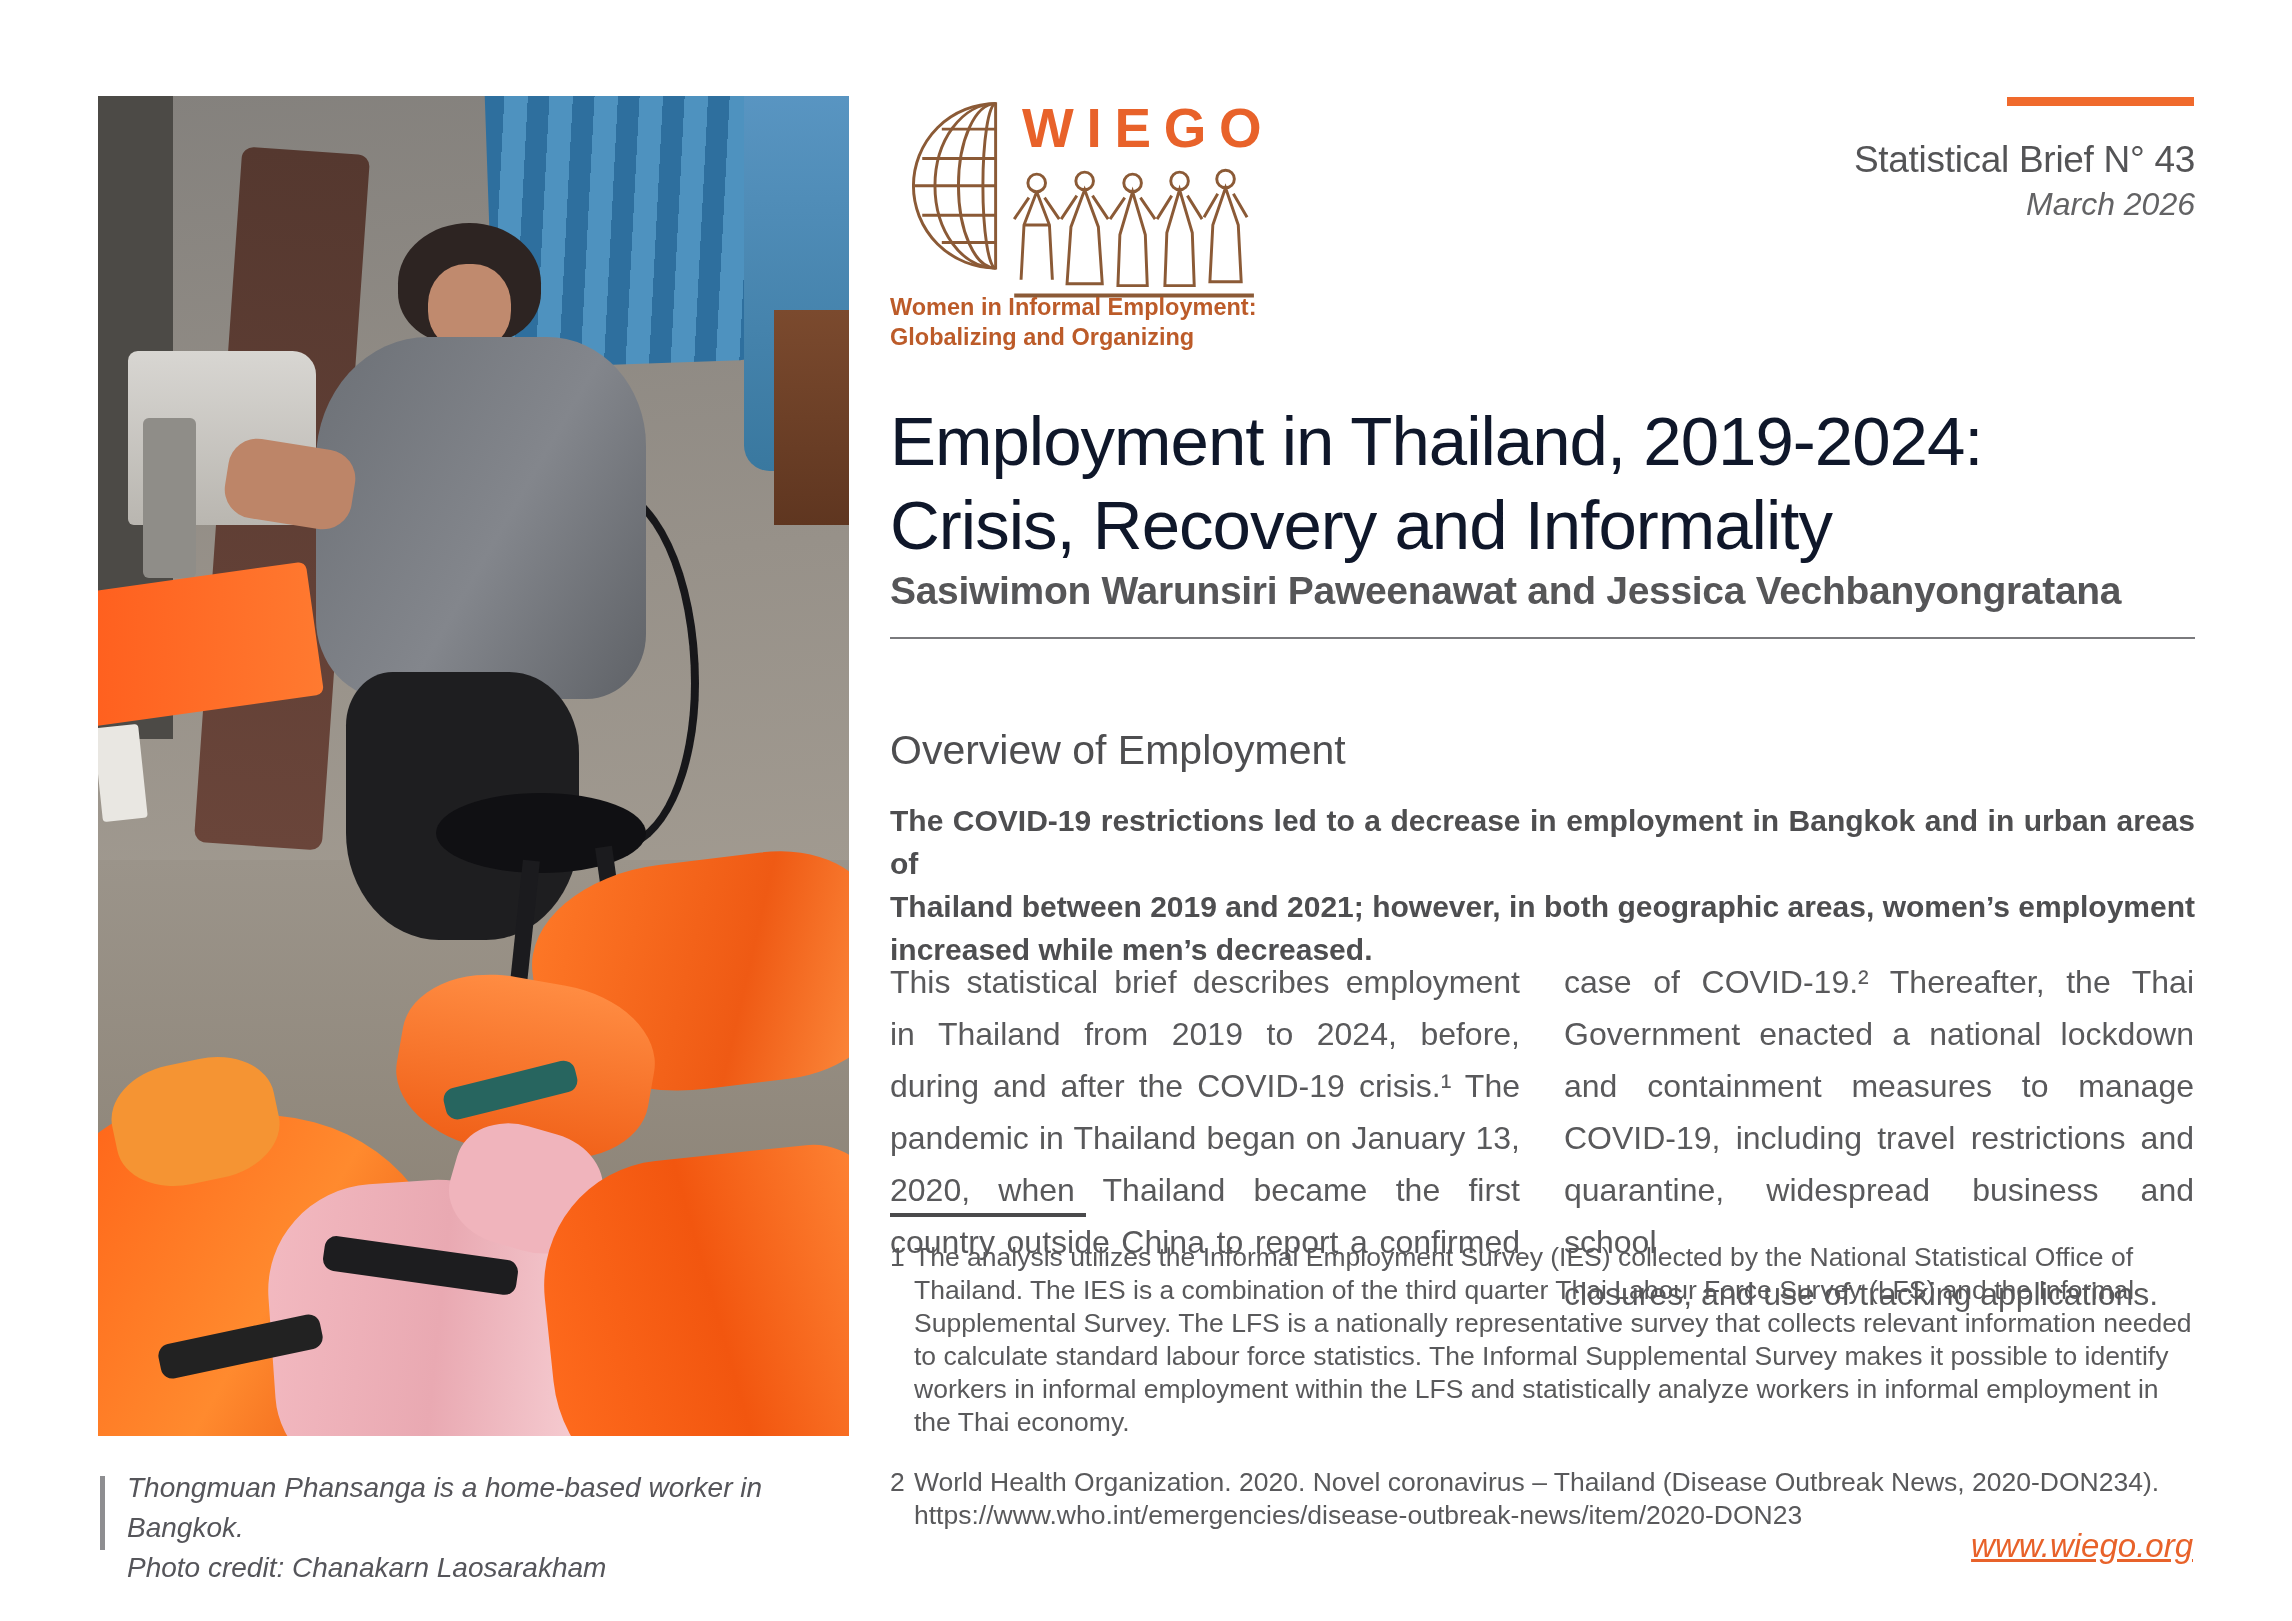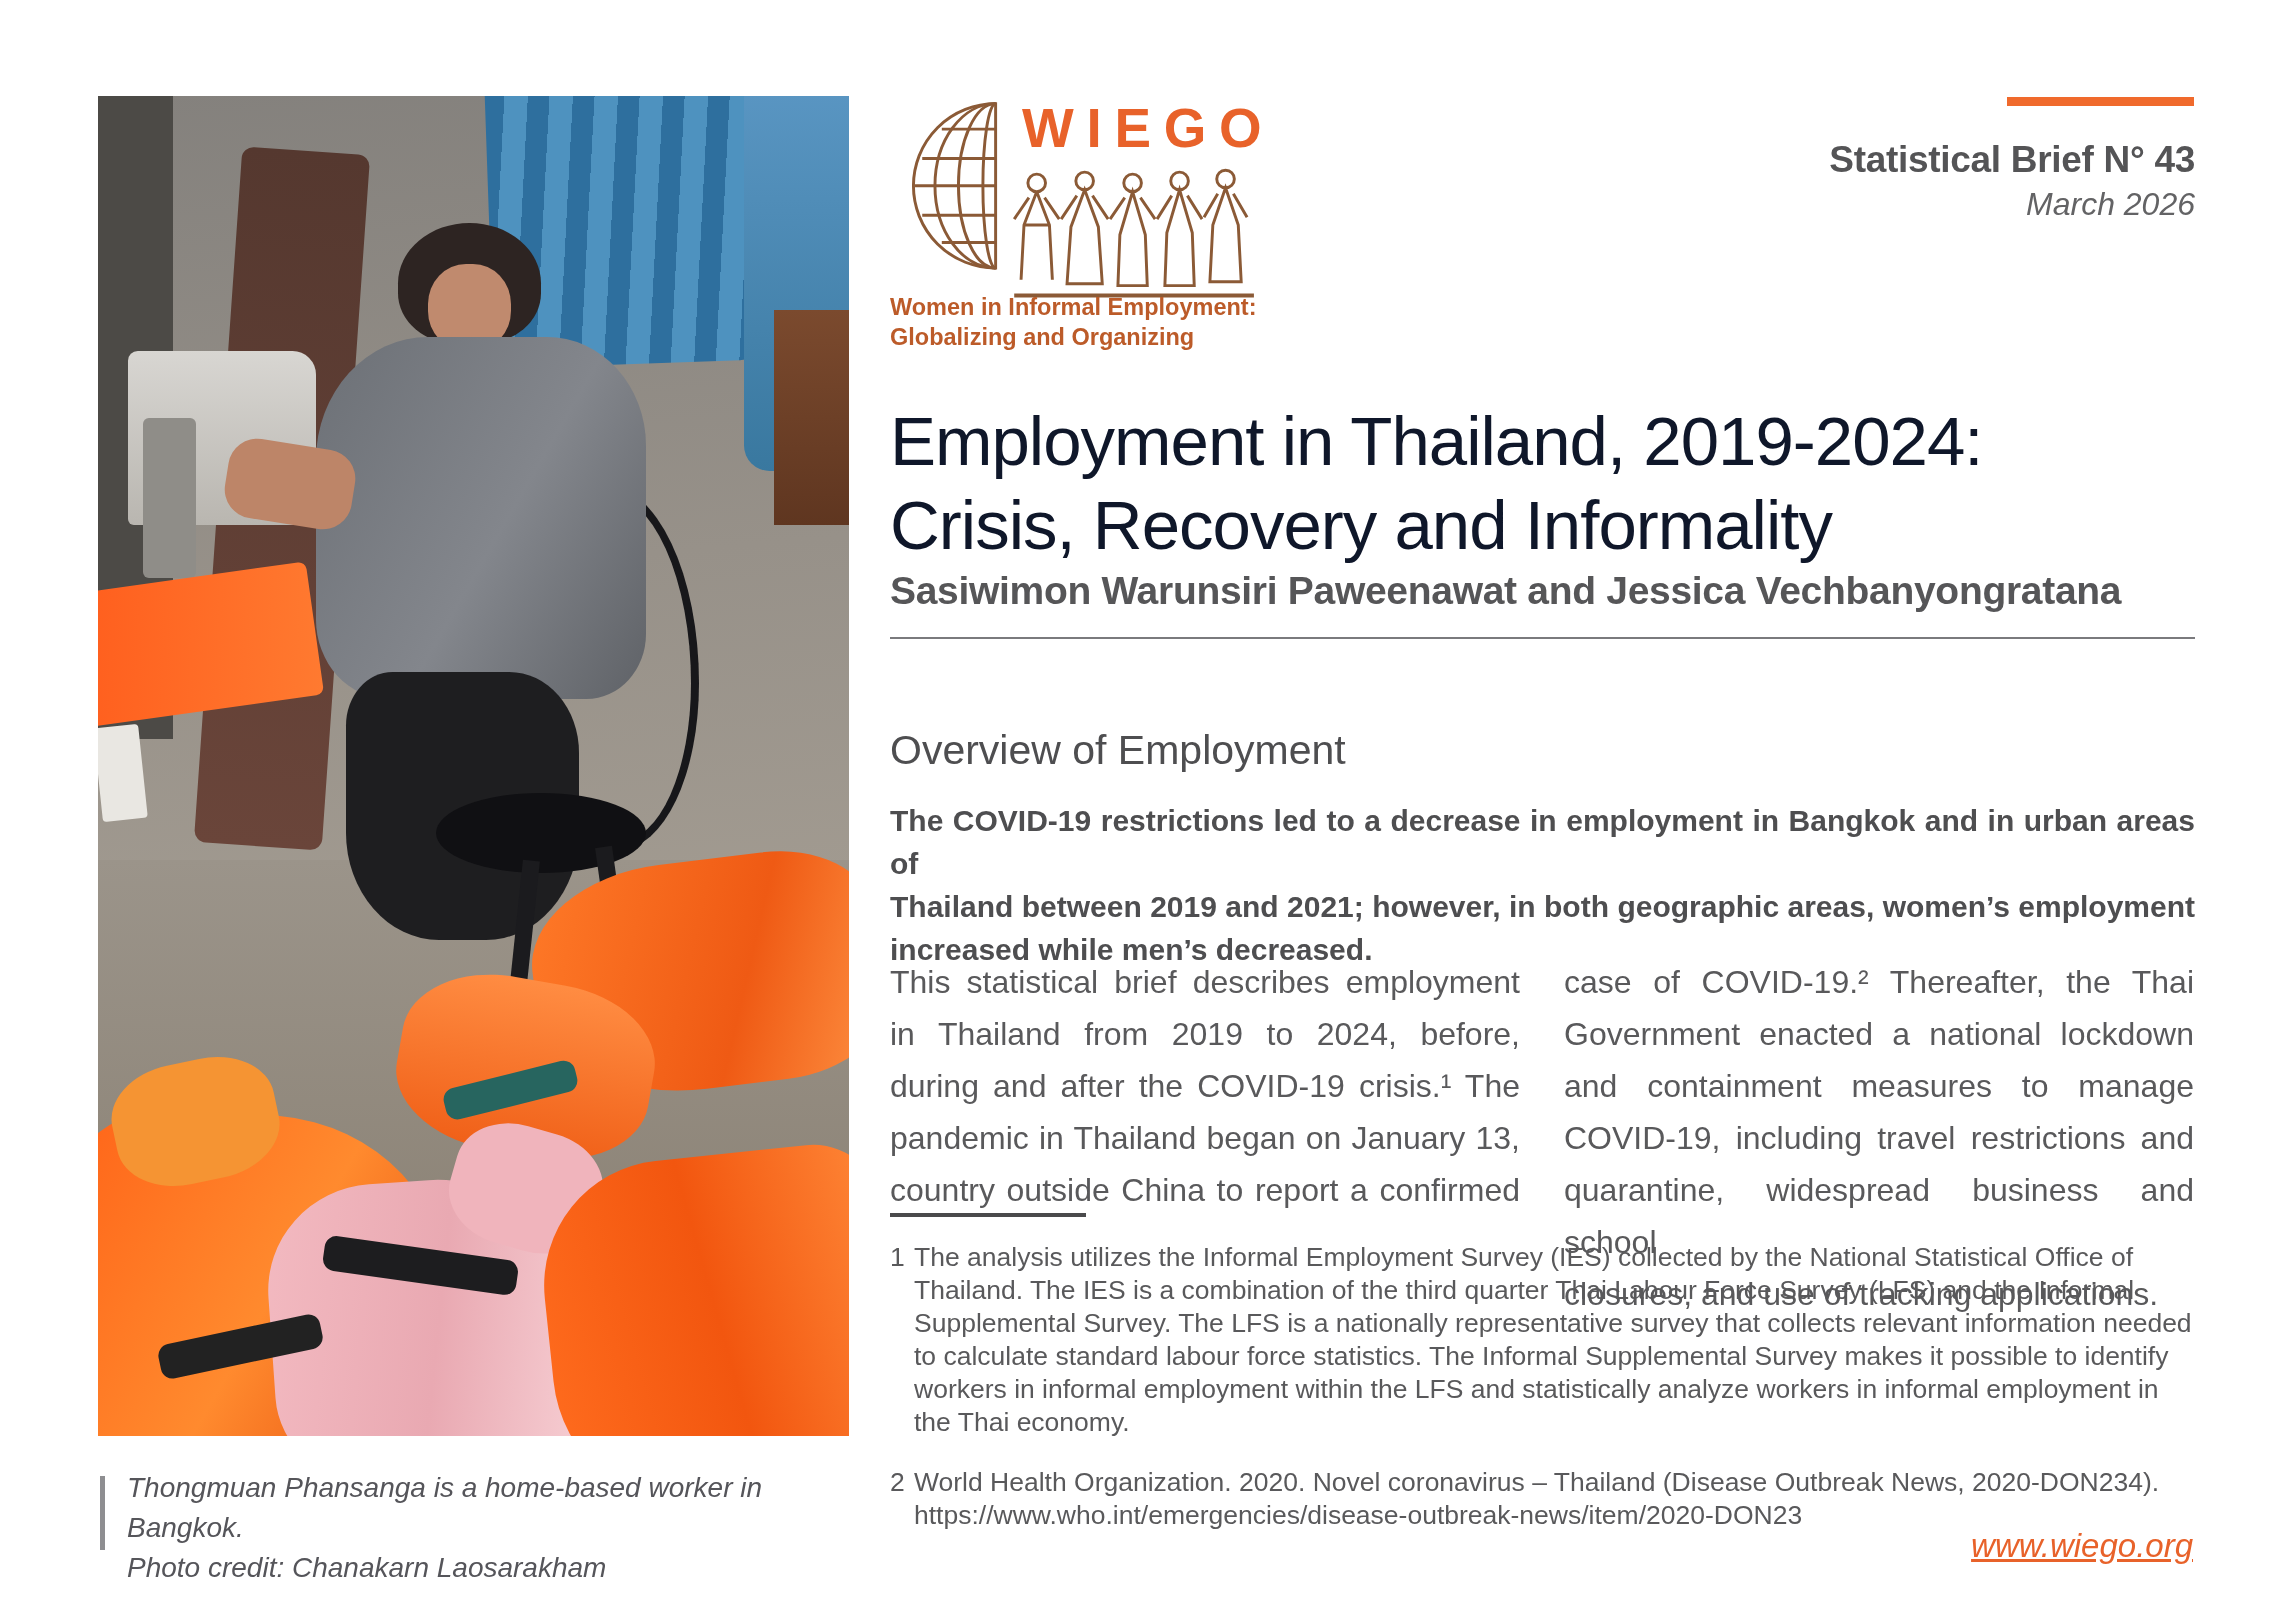--- a/index.html
+++ b/index.html
@@ -2,21 +2,21 @@
 <html><head>
 <meta charset="utf-8">
 <style>
   html,body{margin:0;padding:0;background:#e8e8e8;}
   .page{
     position:relative;width:2293px;height:1621px;background:#ffffff;
     font-family:"Liberation Sans",sans-serif;overflow:hidden;
   }
   
   .mast-bar{position:absolute;left:2007px;top:97px;width:187px;height:8.8px;background:#F06A2C;}
-  .mast-brief{position:absolute;right:98px;top:139px;font-size:37px;font-weight:700;color:#545456;letter-spacing:-0.3px;margin-left:29px;}
+  .mast-brief{position:absolute;right:98px;top:139px;font-size:37px;font-weight:400;color:#545456;letter-spacing:-0.3px;margin-left:29px;}
   .mast-date{position:absolute;right:98px;top:186px;font-size:32px;font-style:italic;color:#636365;}
   
   .logo-svg{position:absolute;left:877px;top:88px;width:384px;height:272px;}
   .logo-tagline{position:absolute;left:890px;top:292px;width:372px;text-align:left;
     font-size:23.5px;font-weight:700;color:#BC5B29;line-height:30px;}
   
   .title{position:absolute;left:890px;top:400px;width:1313px;color:#0f172a;
     font-size:69px;font-weight:400;line-height:84px;letter-spacing:-1px;}
   .authors{position:absolute;left:890px;top:569px;width:1313px;color:#565658;
     font-size:39px;font-weight:700;letter-spacing:-0.3px;}
@@ -141,20 +141,21 @@
       <div class="jline">The COVID-19 restrictions led to a decrease in employment in Bangkok and in urban areas of</div>
       <div class="jline">Thailand between 2019 and 2021; however, in both geographic areas, women’s employment</div>
       <div class="">increased while men’s decreased.</div>
     </div>
 
   <div class="bodycol col1">
       <div class="jline">This statistical brief describes employment</div>
       <div class="jline">in Thailand from 2019 to 2024, before,</div>
       <div class="jline">during and after the COVID-19 crisis.¹ The</div>
       <div class="jline">pandemic in Thailand began on January 13,</div>
+      <div class="jline">2020, when Thailand became the first</div>
       <div class="jline">country outside China to report a confirmed</div>
     </div>
   <div class="bodycol col2">
       <div class="jline">case of COVID-19.² Thereafter, the Thai</div>
       <div class="jline">Government enacted a national lockdown</div>
       <div class="jline">and containment measures to manage</div>
       <div class="jline">COVID-19, including travel restrictions and</div>
       <div class="jline">quarantine, widespread business and school</div>
       <div class="">closures, and use of tracking applications.</div>
     </div>

